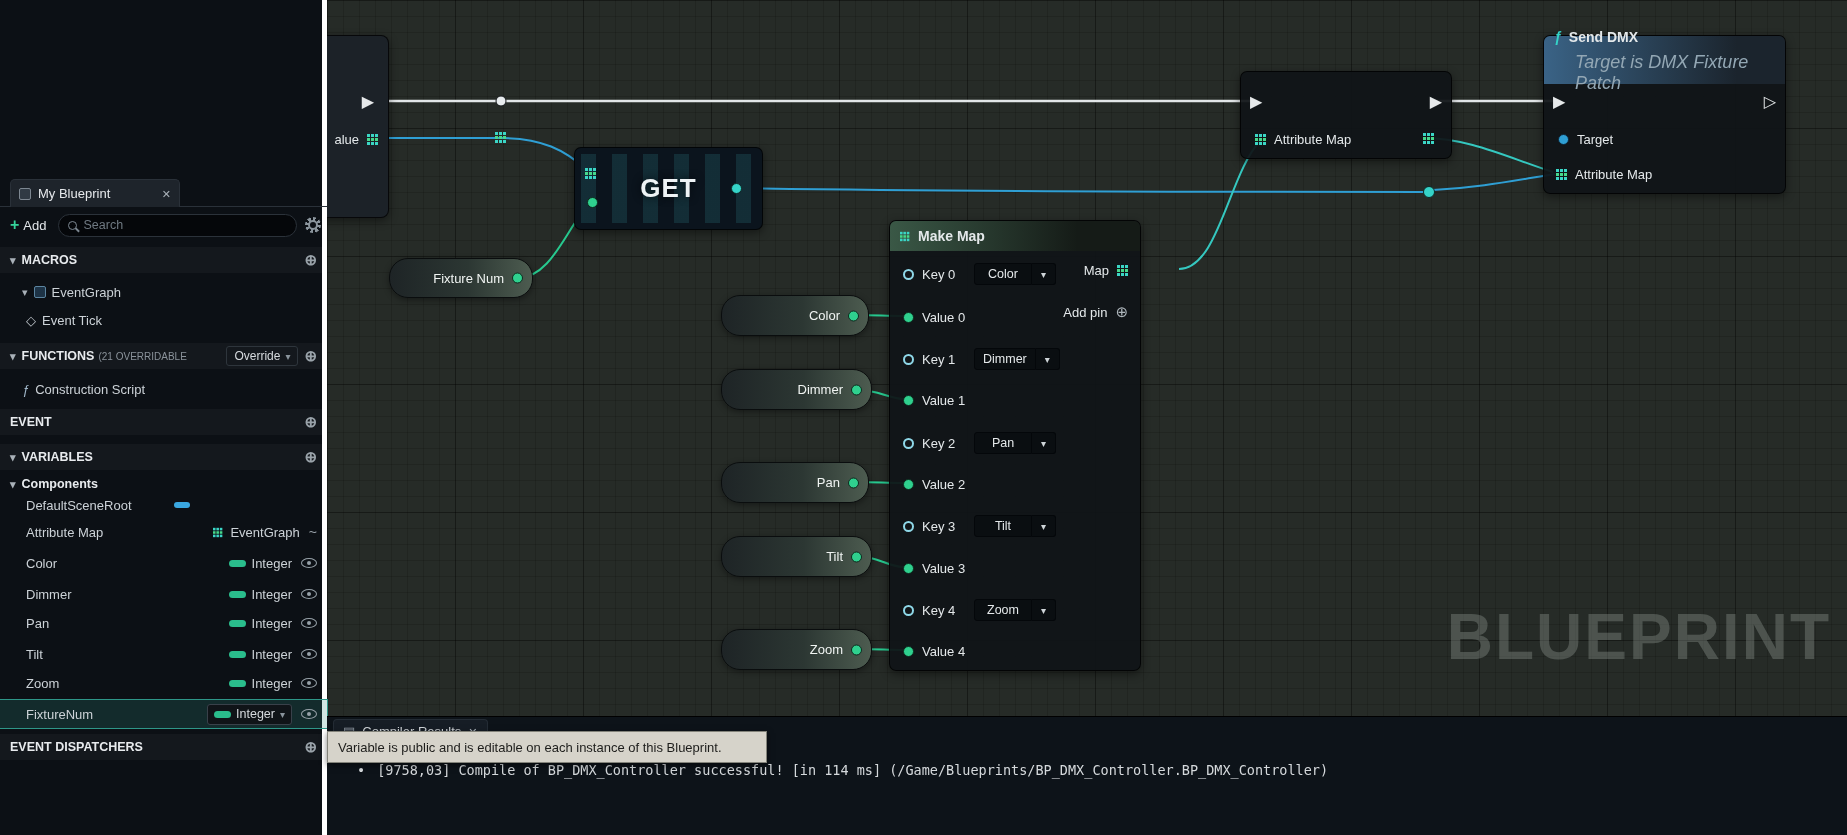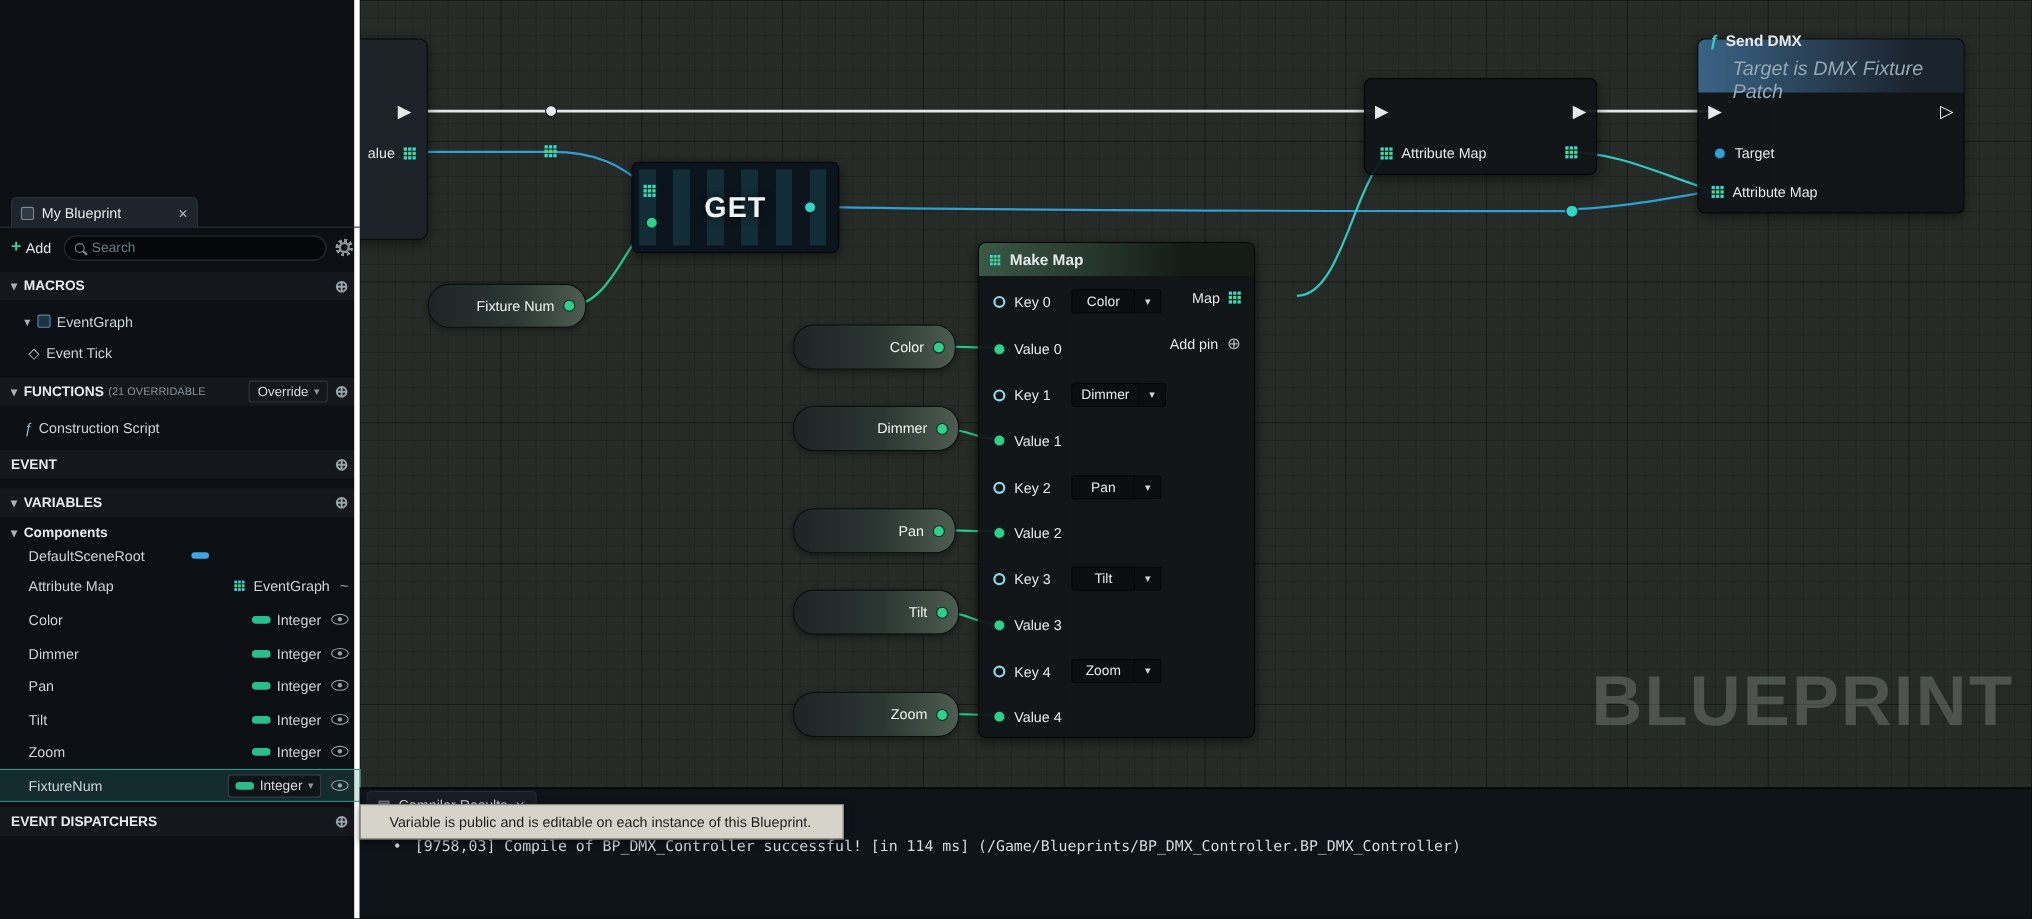--- a/index.html
+++ b/index.html
@@ -129,21 +129,21 @@
   .bp-tab { position:absolute; left:6px; top:2px; height:24px; display:flex; align-items:center; gap:7px;
             background:#161d25; border:1px solid #242c35; border-bottom:none; border-radius:4px 4px 0 0;
             padding:0 9px; font-size:13px; }
   .clip::before { content:"▤"; color:#8f99a2; font-size:13px; }
   .log { position:absolute; left:30px; top:45px; display:flex; gap:12px; align-items:baseline;
          font-family:"DejaVu Sans Mono", monospace; font-size:13.5px; color:#d5d9dc; }
   .bullet::before { content:"•"; color:#d5d9dc; }
 
   #tooltip { position:absolute; left:327px; top:731px; width:440px; height:32px; z-index:60;
              background:#d6d3ca; border:1px solid #83837a; color:#1d1d1b; font-size:13px;
-             display:flex; align-items:center; padding:0 26px; box-shadow:0 2px 6px rgba(0,0,0,0.5); }
+             display:flex; align-items:center; padding:0 10px; box-shadow:0 2px 6px rgba(0,0,0,0.5); }
 </style>
 </head>
 <body>
 
 <div id="root">
 
   <aside id="sidebar">
     <div class="tabstrip-line"></div>
     <div class="tab">
       <span class="doc-icon"></span>

